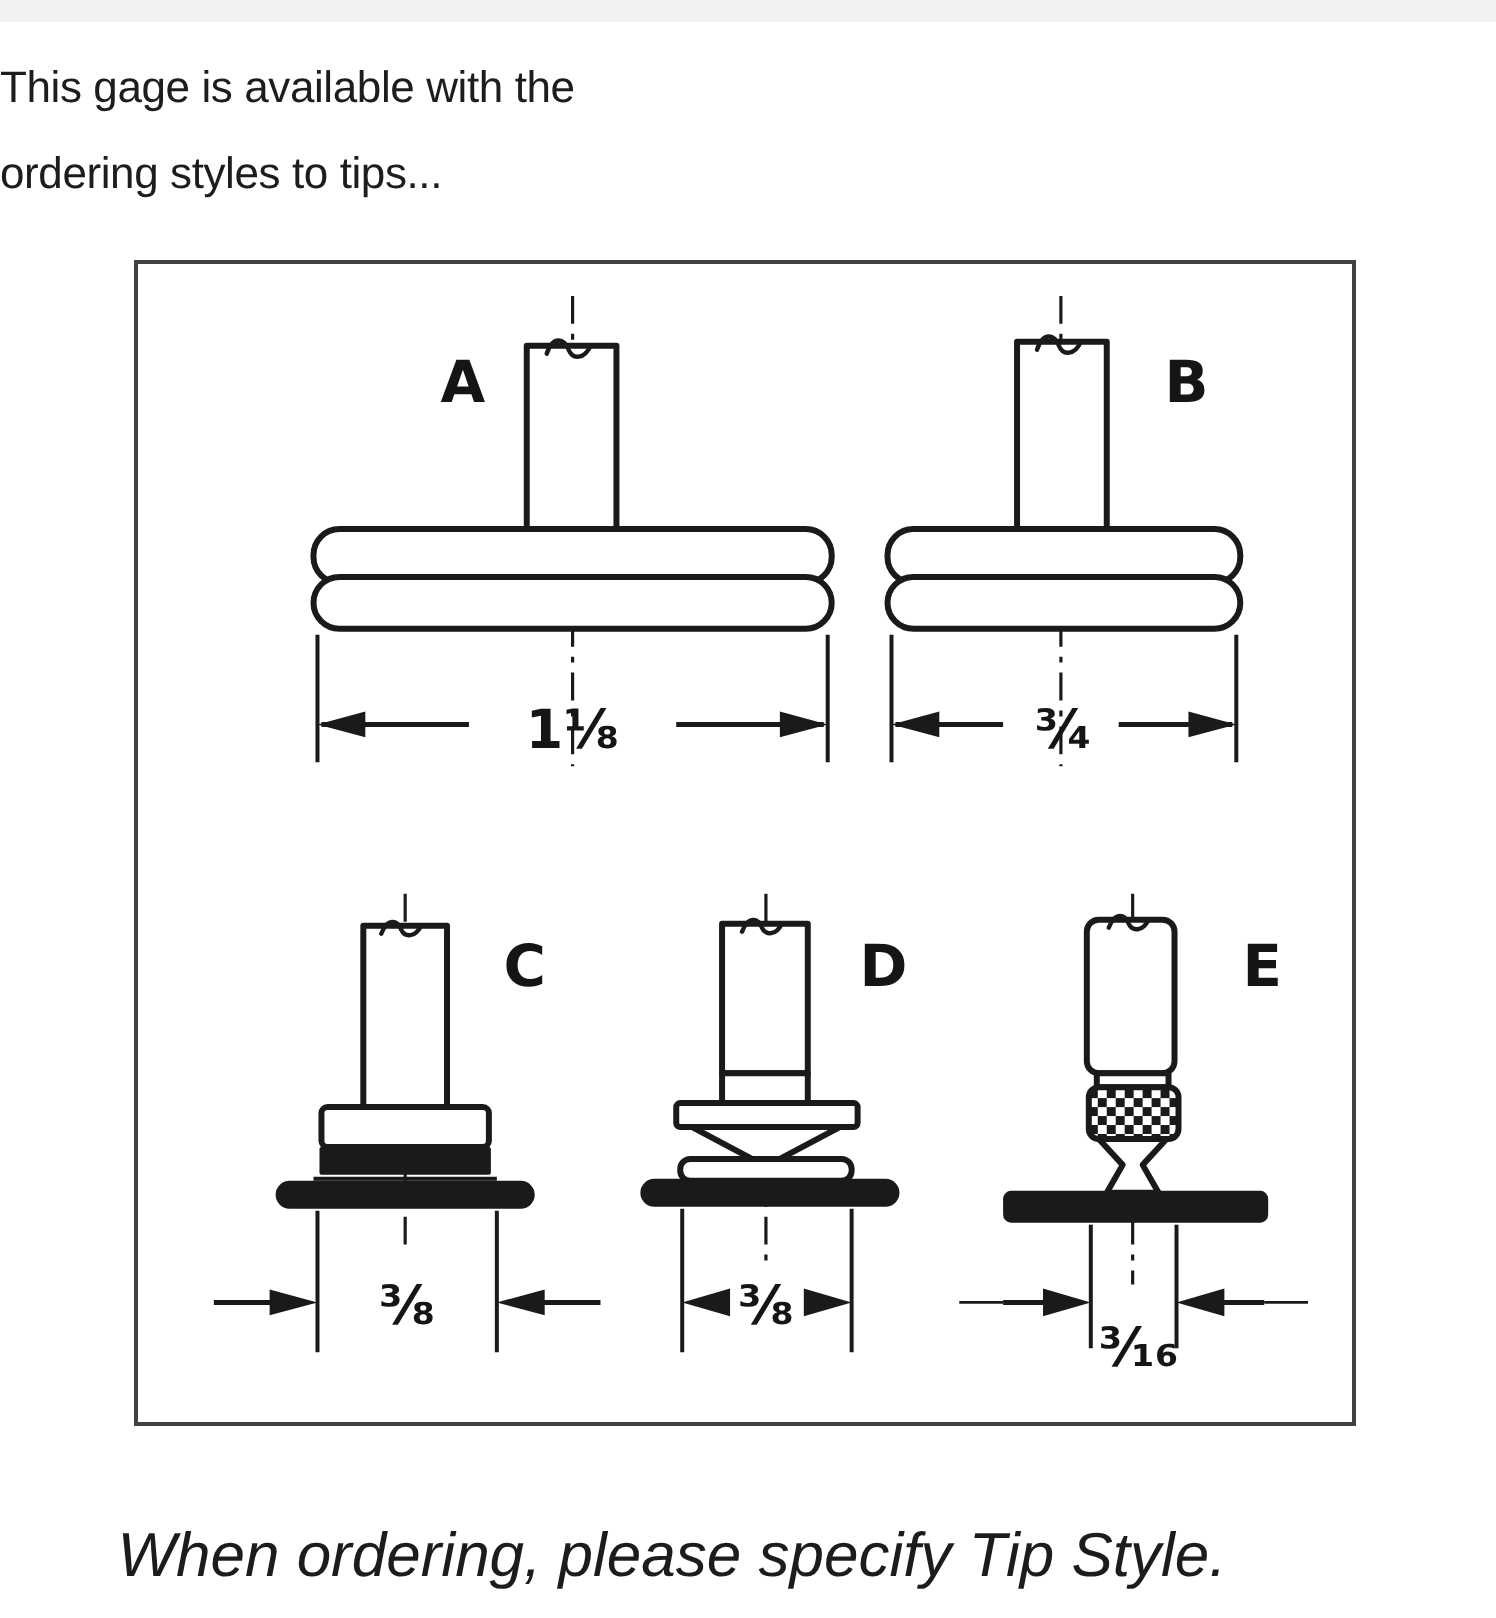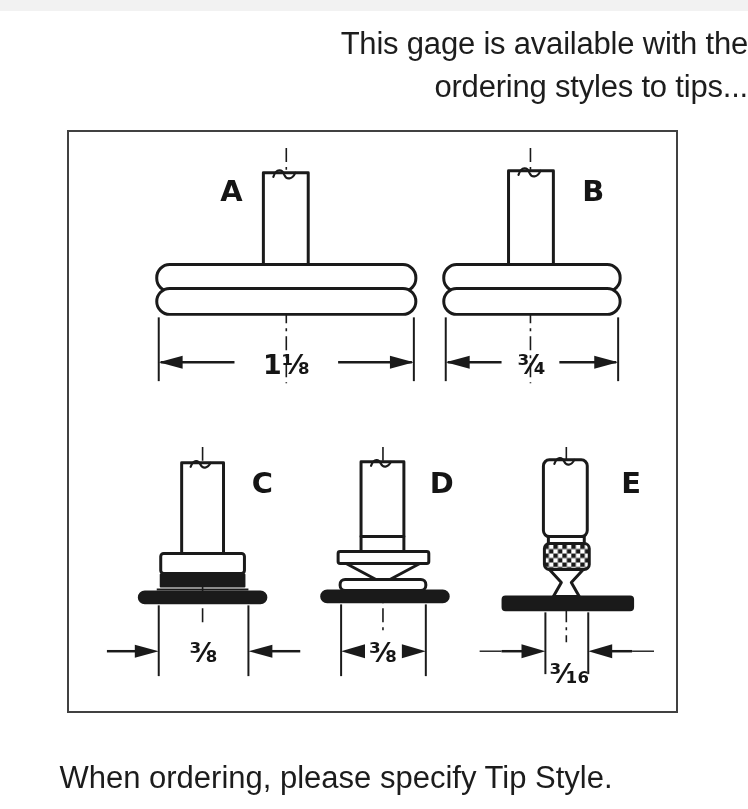--- a/index.html
+++ b/index.html
@@ -10,37 +10,38 @@
     overflow: hidden;
   }
   .page { position: relative; width: 748px; height: 809px; }
   .top-strip {
     position: absolute; top: 0; left: 0;
     width: 748px; height: 11px;
     background: var(--strip, #f2f2f2);
   }
   .title {
     position: absolute; top: 22px; left: 0; width: 748px;
-    text-align: right;
+    text-align: left;
     color: #1d1d1d;
-    font-size: 31px;
+    font-size: 22px;
     line-height: 43px;
     letter-spacing: -0.2px;
   }
   .diagram-box {
     position: absolute; left: 67px; top: 130px;
     width: 607px; height: 579px;
     border: 2px solid var(--boxborder, #414141);
     background: #ffffff;
   }
   .diagram-box svg { display: block; }
   .footer {
     position: absolute; top: 760px; left: 0; width: 672px;
     text-align: center;
     color: #1c1c1c;
+    font-style: italic;
     font-size: 31px;
   }
   
   .shape  { fill: #ffffff; stroke: var(--ink, #1a1a1a); stroke-width: 3; stroke-linejoin: round; }
   .solid  { fill: var(--ink, #1a1a1a); stroke: var(--ink, #1a1a1a); stroke-width: 2; stroke-linejoin: round; }
   .cl     { stroke: var(--ink, #1a1a1a); stroke-width: 1.6; stroke-dasharray: 14 5 3 5; fill: none; }
   .thin   { stroke: var(--ink, #1a1a1a); stroke-width: 2; }
   .xthin  { stroke: var(--ink, #1a1a1a); stroke-width: 1.4; }
   .dim    { stroke: var(--ink, #1a1a1a); stroke-width: 2.5; }
   .ah     { fill: var(--ink, #1a1a1a); }

